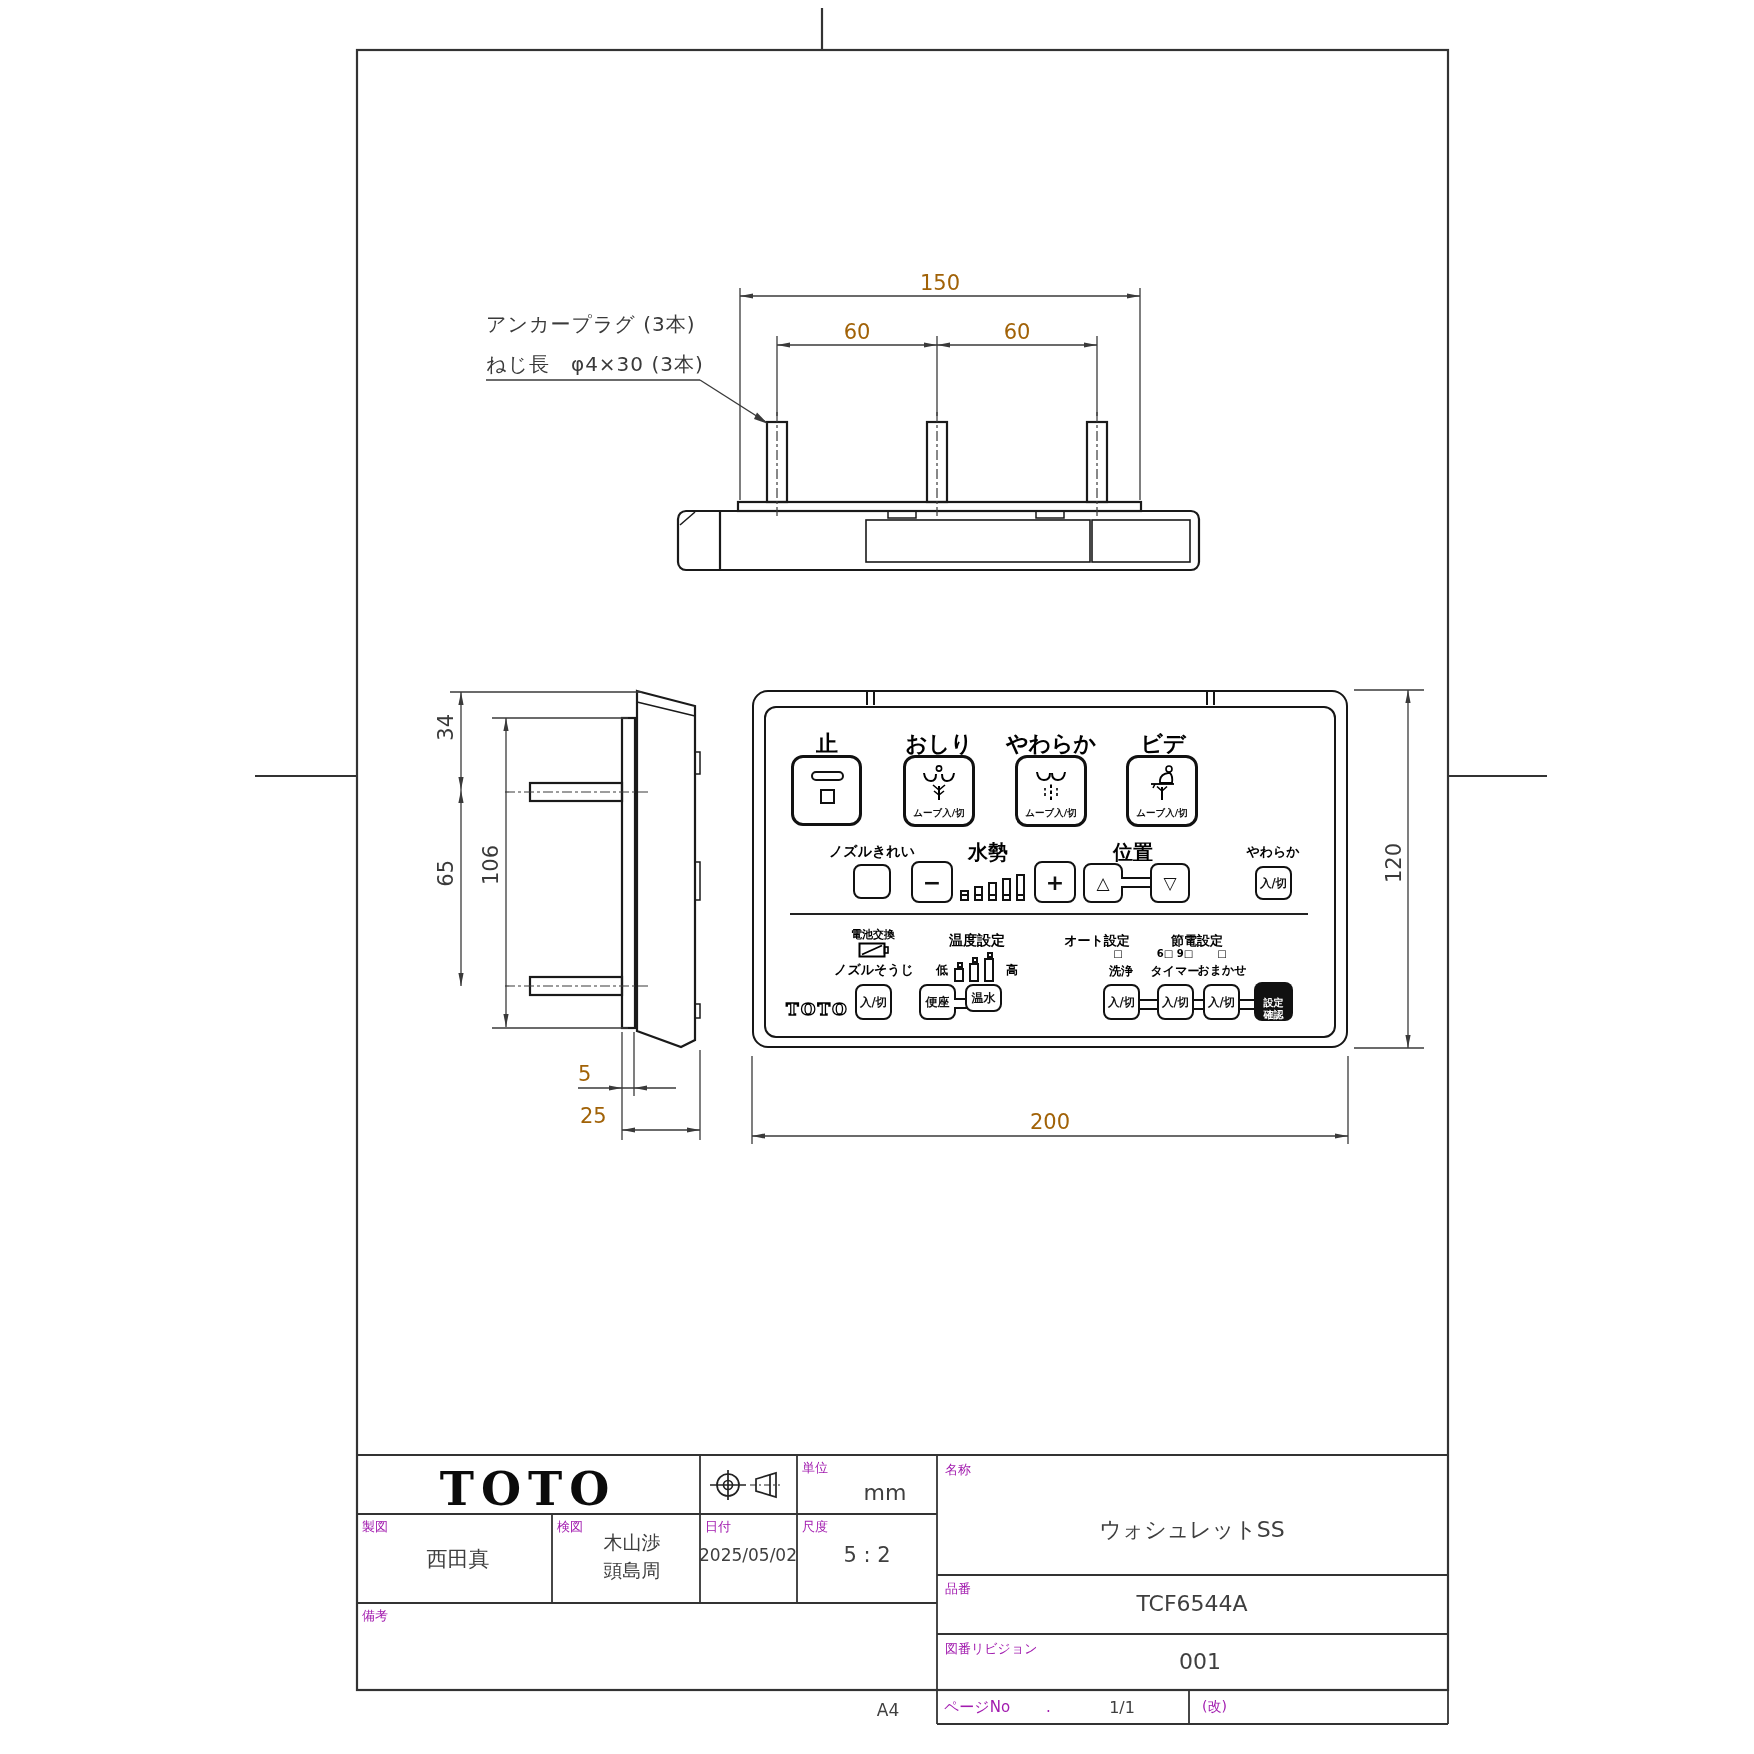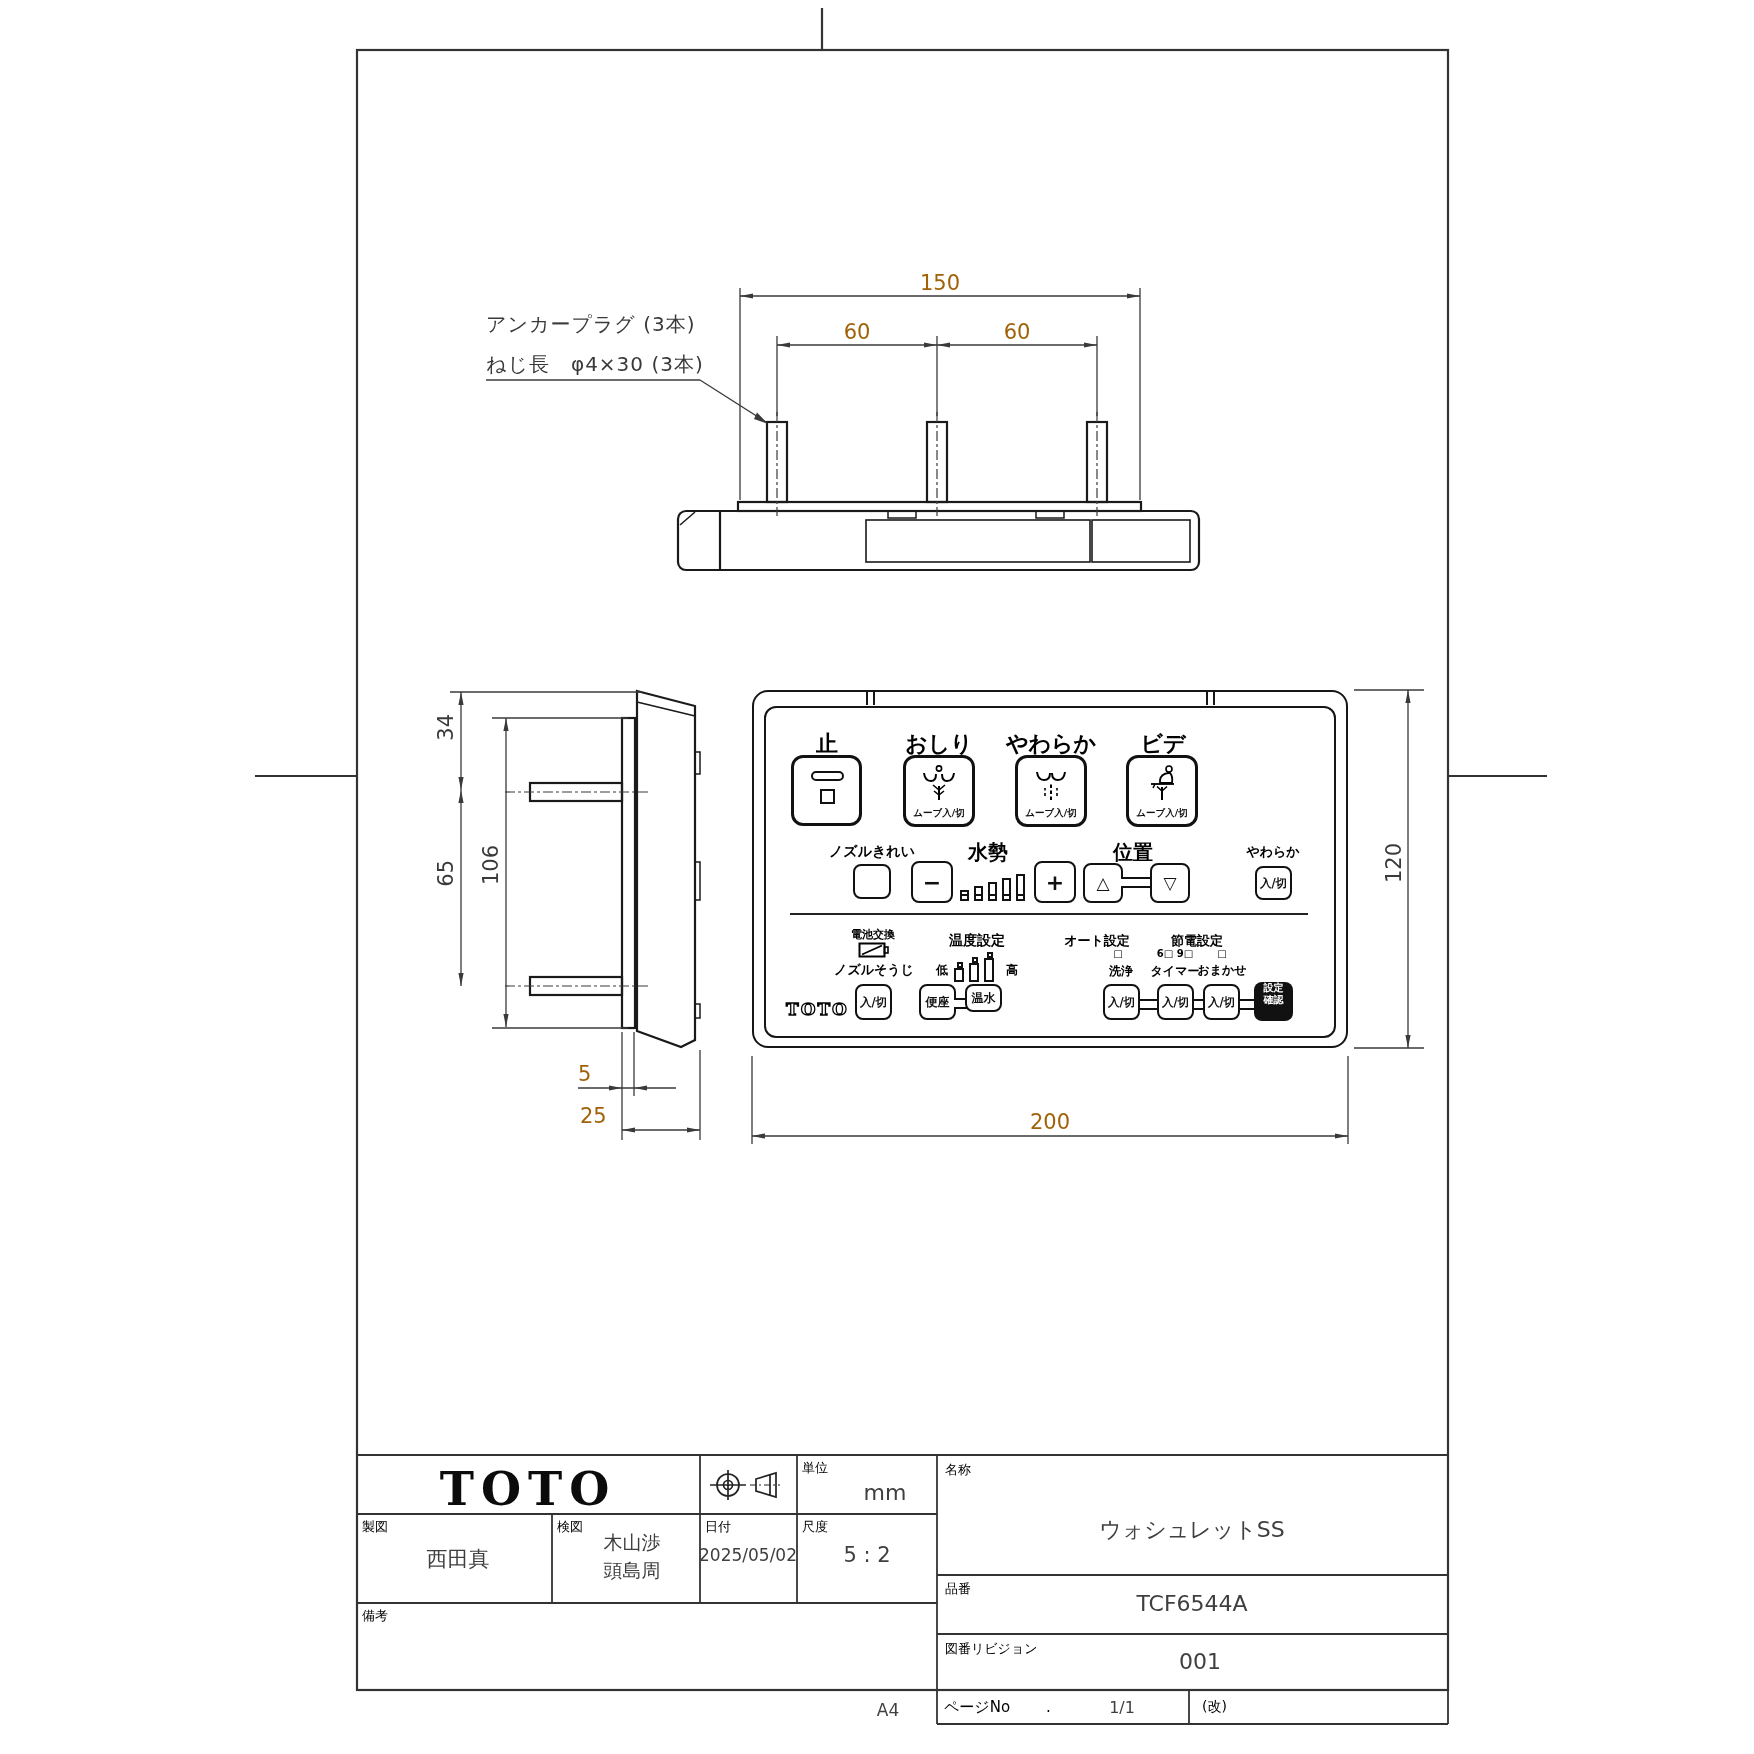--- a/index.html
+++ b/index.html
@@ -19,25 +19,25 @@
   .lbl{position:absolute;color:#000;font-weight:bold;text-align:center;transform:translateX(-50%);white-space:nowrap}
   .btn{position:absolute;border:3px solid #111;border-radius:12px;background:#fff;display:flex;align-items:center;justify-content:center}
   .btn.sm{border-width:2.5px;border-radius:8px;font-weight:bold}
   .onoff{font-size:11.5px;font-weight:bold;letter-spacing:0}
   .moveof{position:absolute;left:50%;transform:translateX(-50%);bottom:4px;font-size:9.5px;font-weight:bold;white-space:nowrap}
   .link{position:absolute;height:11px;background:#fff;border-top:2.2px solid #111;border-bottom:2.2px solid #111}
   .bar{position:absolute;border:2px solid #111;background:#fff}
   .bar .cell{position:absolute;left:-2px;right:-2px;bottom:0;height:5px;border-top:2px solid #111}
   .tcap{position:absolute;border:2px solid #111;background:#fff}
   .sep{position:absolute;left:790px;top:913px;width:518px;height:2.2px;background:#222}
-  .blackbtn{position:absolute;background:#111;color:#fff;border-radius:8px;display:flex;flex-direction:column;align-items:center;justify-content:flex-start;font-size:10px;font-weight:bold;line-height:1.2}
+  .blackbtn{position:absolute;background:#111;color:#fff;border-radius:8px;display:flex;flex-direction:column;align-items:center;justify-content:flex-end;font-size:10px;font-weight:bold;line-height:1.2}
   .toto-panel{position:absolute;font-family:"DejaVu Serif","Liberation Serif",serif;font-weight:bold;font-size:17px;letter-spacing:2px;color:#fff;-webkit-text-stroke:1.3px #000}
   .toto-block{position:absolute;font-family:"DejaVu Serif","Liberation Serif",serif;font-weight:bold;font-size:46px;letter-spacing:7px;color:#0b0b0b;transform:translateX(-50%)}
   
-  .tb-label{position:absolute;font-size:13px;color:#000000;white-space:nowrap}
+  .tb-label{position:absolute;font-size:13px;color:#a21caf;white-space:nowrap}
   .tb-val{position:absolute;color:#3f3f3f;white-space:nowrap;transform:translateX(-50%)}
   .detailbox{position:absolute;left:1082px;top:1317px;width:284px;height:86px;border:2px solid #444;display:flex;align-items:center;justify-content:center}
   .detailbox span{font-size:37px;color:#555;letter-spacing:3px;white-space:nowrap}
   .stop-slot{position:absolute;border:2.2px solid #111;border-radius:5px;background:#fff}
   .stop-sq{position:absolute;border:2.2px solid #111;background:#fff}
   .icon-wrap{position:absolute;left:50%;top:6px;transform:translateX(-50%)}
 </style>
 </head>
 <body>
 

